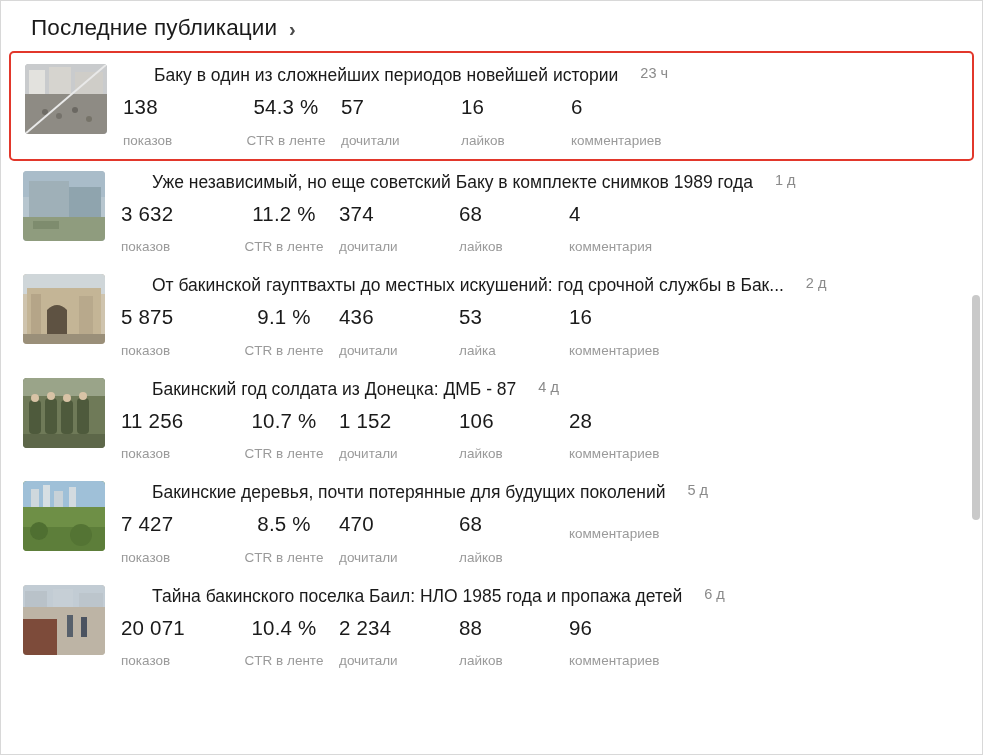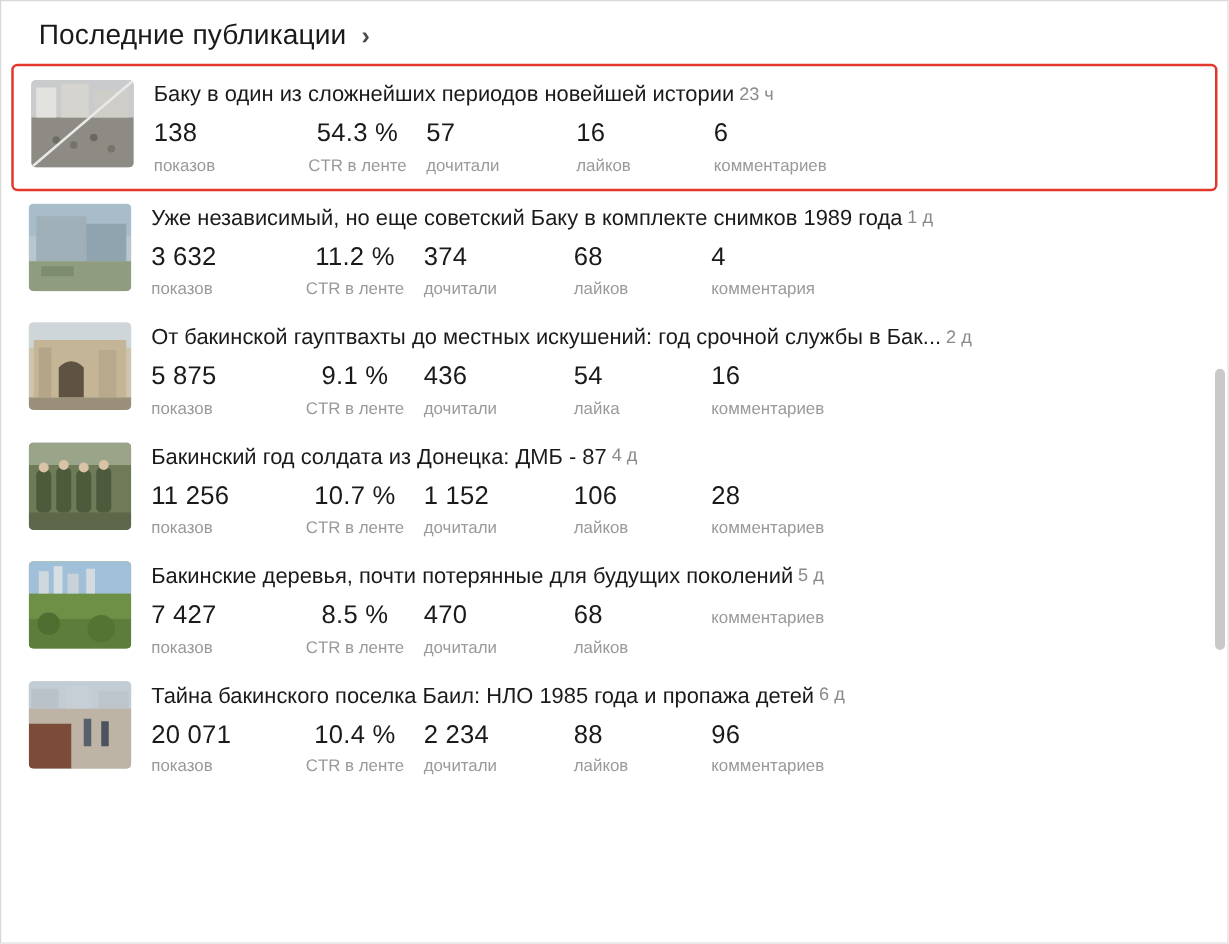--- a/index.html
+++ b/index.html
@@ -67,24 +67,25 @@
     background: #cfd4d8;
   }
   .thumb svg { display: block; width: 100%; height: 100%; }
   .pub-body {
     flex: 1 1 auto;
     min-width: 0;
     padding-top: 1px;
   }
   .pub-title-line {
     display: flex;
-    align-items: center;
-    gap: 4px;
+    align-items: flex-start;
+    gap: 22px;
     white-space: nowrap;
     overflow: hidden;
+    margin-left: 31px;
   }
   .pub-title {
     font-size: 17.5px;
     color: #1a1a1a;
     overflow: hidden;
     text-overflow: ellipsis;
     white-space: nowrap;
     max-width: 790px;
   }
   .pub-time {
@@ -102,21 +103,21 @@
   }
   .stat-value {
     font-size: 20.5px;
     color: #1a1a1a;
     line-height: 1.15;
     letter-spacing: 0.2px;
   }
   .stat-label {
     font-size: 13.5px;
     color: #9a9a9a;
-    margin-top: 6px;
+    margin-top: 14px;
   }
   .st-0 { width: 108px; }
   .st-1 { width: 110px; align-items: center; }
   .st-2 { width: 120px; }
   .st-3 { width: 110px; }
   .st-4 { width: 160px; }
   .scrollbar {
     position: absolute;
     right: 2px;
     top: 294px;
@@ -249,21 +250,21 @@
           </div>
           <div class="stat st-1">
             <span class="stat-value">9.1 %</span>
             <span class="stat-label">CTR в ленте</span>
           </div>
           <div class="stat st-2">
             <span class="stat-value">436</span>
             <span class="stat-label">дочитали</span>
           </div>
           <div class="stat st-3">
-            <span class="stat-value">54</span>
+            <span class="stat-value">53</span>
             <span class="stat-label">лайка</span>
           </div>
           <div class="stat st-4">
             <span class="stat-value">16</span>
             <span class="stat-label">комментариев</span>
           </div>
         </div>
       </div>
     </div>
 

